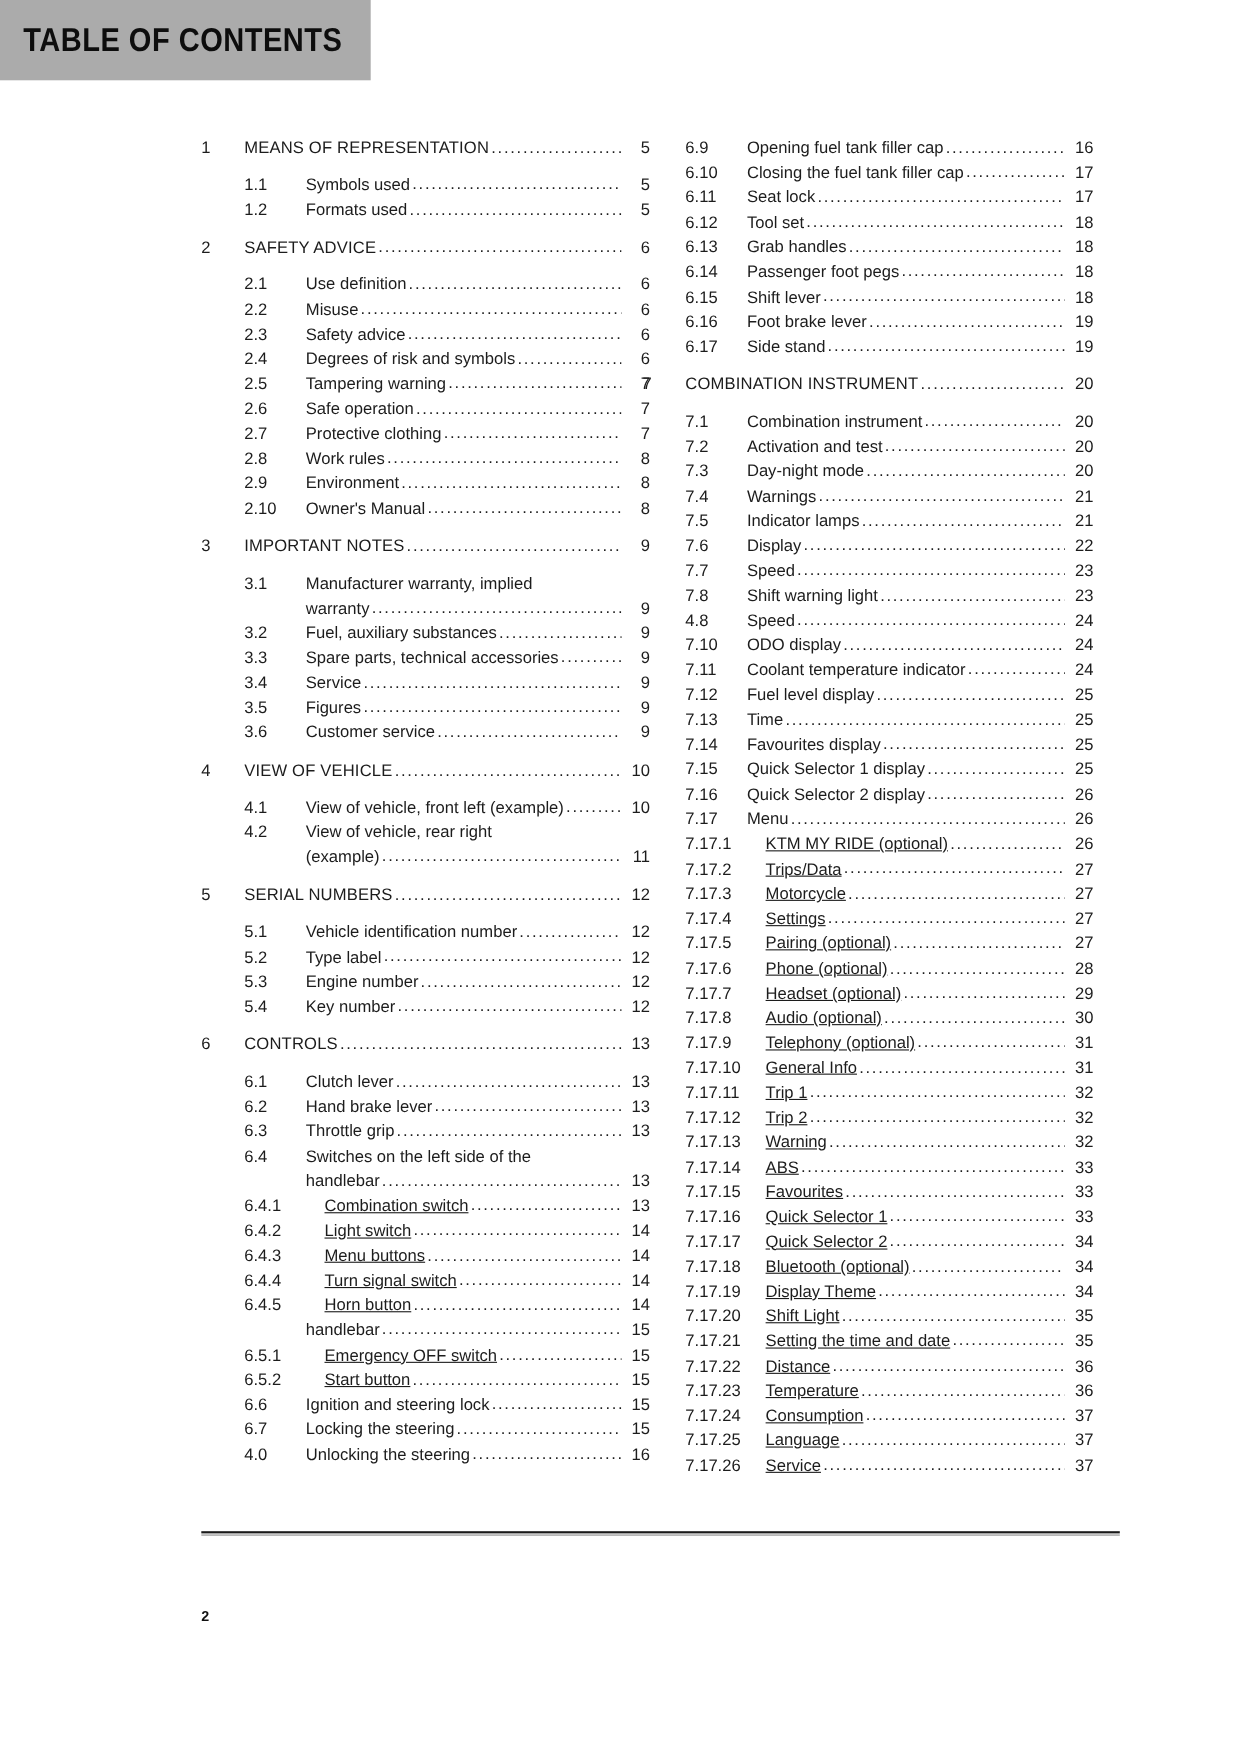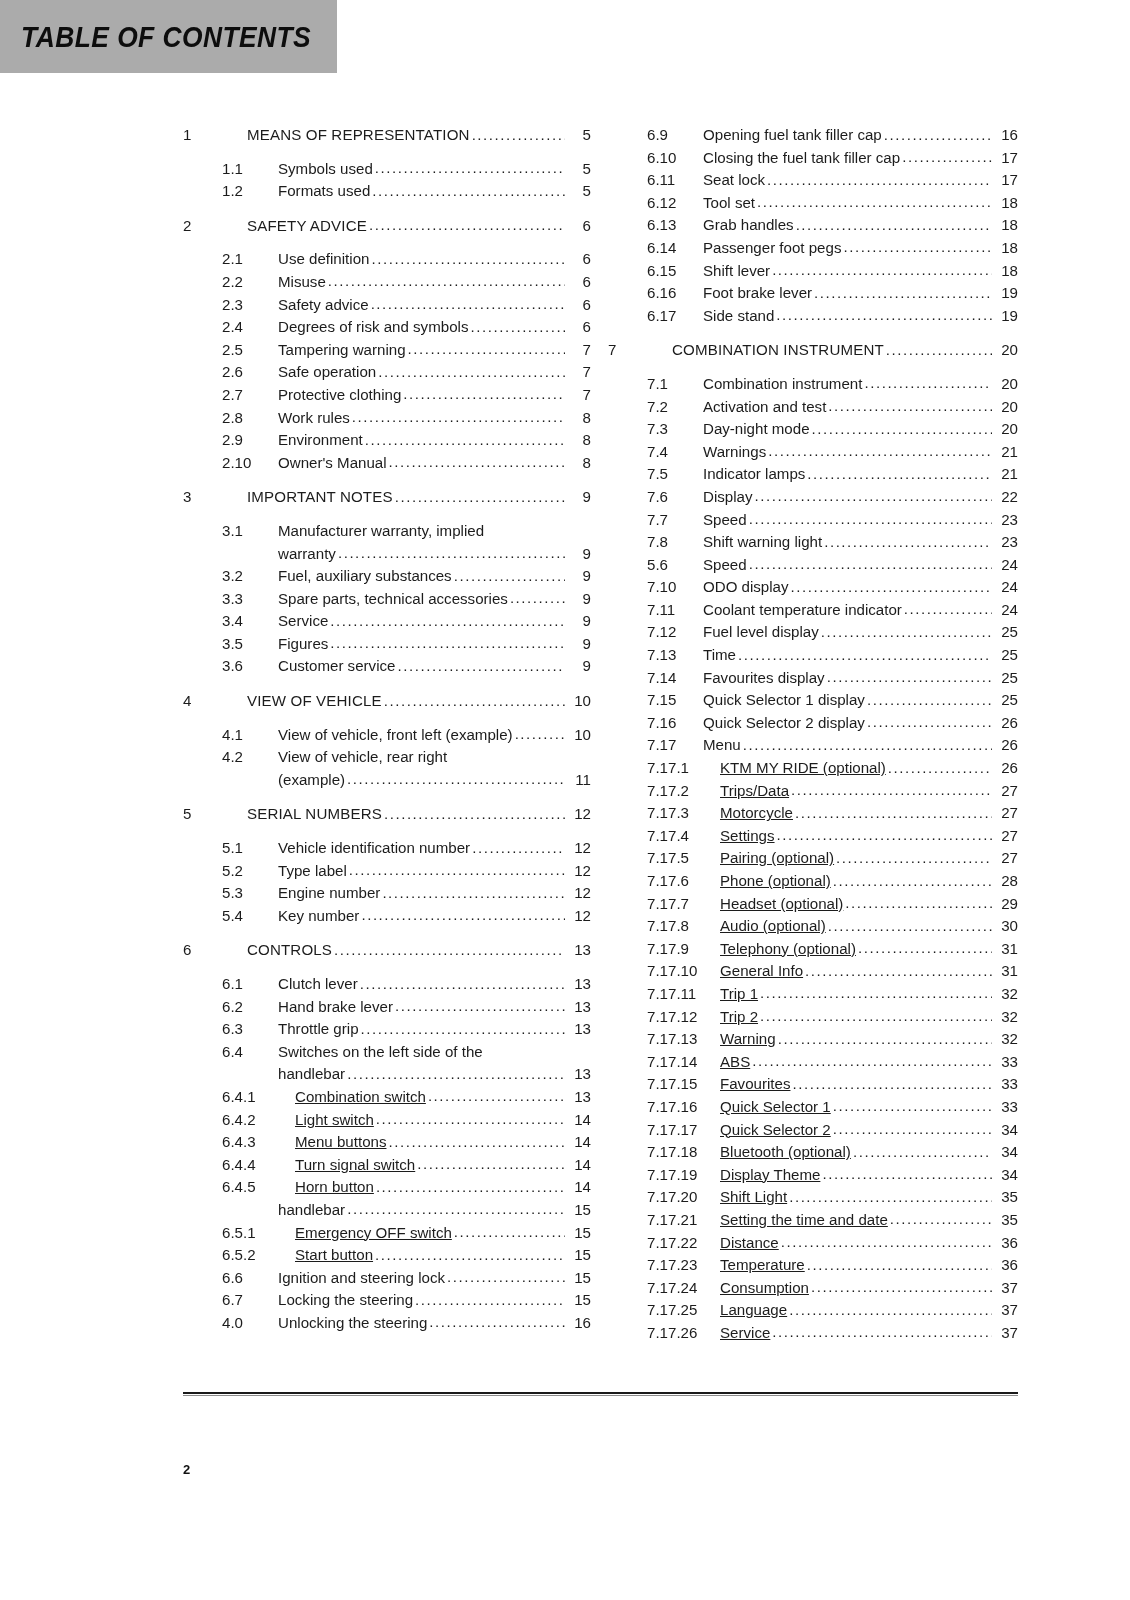--- a/index.html
+++ b/index.html
@@ -10,21 +10,21 @@
     color:#1a1a1a;
     overflow:hidden;
   }
   .page { position:relative; width:1130px; height:1600px; }
 
   
   .header-bar {
     position:absolute; left:0; top:0;
     width:337px; height:73px;
     background:#ababab;
-    display:flex; align-items:center;font-style:italic;
+    display:flex; align-items:center;
   }
   .header-title {
     font-size:30px;
     font-weight:bold;
     letter-spacing:0.5px;
     color:#0d0d0d;
     padding-left:24px;
     transform:scaleX(0.88);
     transform-origin:left center;
     white-space:nowrap;
@@ -34,21 +34,21 @@
   .columns {
     position:absolute;
     left:0; top:124px;
     width:1130px;
   }
   .col {
     position:absolute;
     top:0;
   }
   .col-left  { left:183px;  width:408px; }
-  .col-right { left:608px;  width:410px; }
+  .col-right { left:584px;  width:410px; }
 
   .entry {
     display:flex;
     align-items:baseline;
     font-size:15.1px;
     line-height:22.6px;
     color:#1c1c1c;
     white-space:nowrap;
   }
   .entry .num {
@@ -79,21 +79,21 @@
   .entry .pg {
     flex:0 0 auto;
     width:26px;
     text-align:right;
     padding-left:6px;
   }
 
   
   .lvl1 { margin-top:12px; margin-bottom:11px; }
   .lvl1 .num { width:39px; }
-  .lvl1 .title { letter-spacing:0.15px;margin-left:25px; }
+  .lvl1 .title { letter-spacing:0.15px; }
 
   
   .lvl2 .num { width:39px; margin-left:39px; }
   .lvl2 .title { padding-left:17px; }
 
   
   .lvl3 .num { width:56px; margin-left:39px; }
   .lvl3 .title { padding-left:17px;text-decoration:underline; }
 
   
@@ -662,21 +662,21 @@
         </div>
         <div class="entry lvl2">
           <span class="num">7.8</span>
           <span class="mid">
             <span class="title">Shift warning light</span>
             <span class="leader">................................................................................................</span>
           </span>
           <span class="pg">23</span>
         </div>
         <div class="entry lvl2">
-          <span class="num">5.6</span>
+          <span class="num">4.8</span>
           <span class="mid">
             <span class="title">Speed</span>
             <span class="leader">................................................................................................</span>
           </span>
           <span class="pg">24</span>
         </div>
         <div class="entry lvl2">
           <span class="num">7.10</span>
           <span class="mid">
             <span class="title">ODO display</span>

